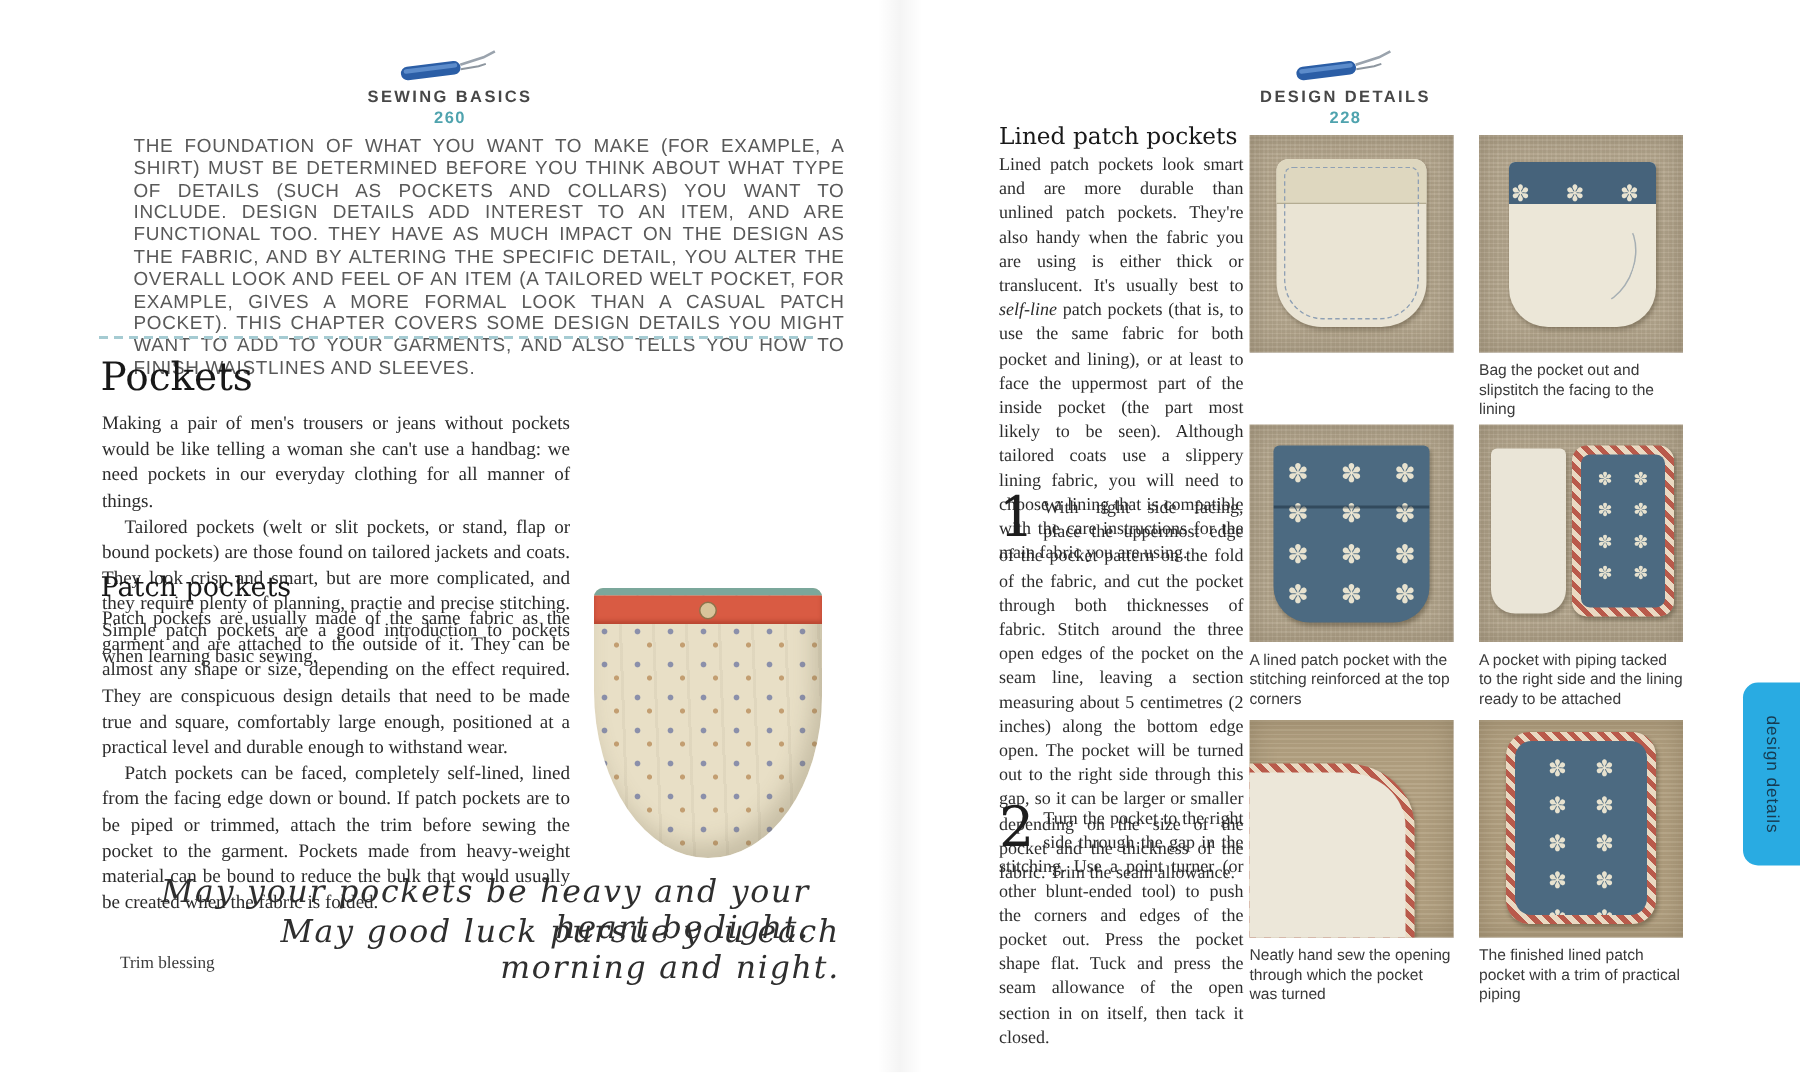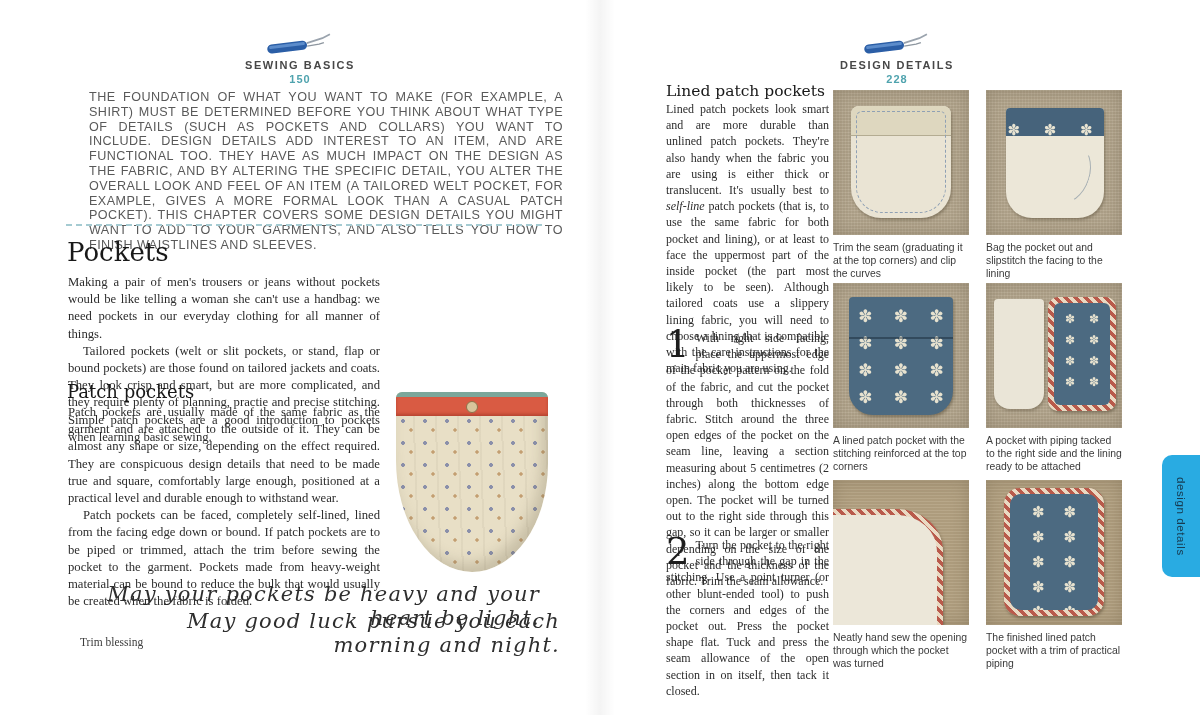--- a/index.html
+++ b/index.html
@@ -137,21 +137,21 @@
   <div class="pg-header" style="left:190px; top:33px;">
     <svg class="ripper" width="78" height="24" viewBox="0 0 78 24">
       <g transform="rotate(-7 39 12)">
         <rect x="6" y="8" width="40" height="9" rx="4.5" fill="#2b5ea6"></rect>
         <rect x="8" y="9.5" width="36" height="3" rx="1.5" fill="#5c8ccb"></rect>
         <path d="M46 11 L62 8 L70 5" stroke="#9aa3ad" stroke-width="1.8" fill="none"></path>
         <path d="M46 14 L58 13.5 L63 12.5" stroke="#8d969f" stroke-width="1.3" fill="none"></path>
       </g>
     </svg>
     <div class="pg-label">SEWING BASICS</div>
-    <div class="pg-num">150</div>
+    <div class="pg-num">260</div>
   </div>
 
   <div class="intro">THE FOUNDATION OF WHAT YOU WANT TO MAKE (FOR EXAMPLE, A SHIRT) MUST BE DETERMINED BEFORE YOU THINK ABOUT WHAT TYPE OF DETAILS (SUCH AS POCKETS AND COLLARS) YOU WANT TO INCLUDE. DESIGN DETAILS ADD INTEREST TO AN ITEM, AND ARE FUNCTIONAL TOO. THEY HAVE AS MUCH IMPACT ON THE DESIGN AS THE FABRIC, AND BY ALTERING THE SPECIFIC DETAIL, YOU ALTER THE OVERALL LOOK AND FEEL OF AN ITEM (A TAILORED WELT POCKET, FOR EXAMPLE, GIVES A MORE FORMAL LOOK THAN A CASUAL PATCH POCKET). THIS CHAPTER COVERS SOME DESIGN DETAILS YOU MIGHT WANT TO ADD TO YOUR GARMENTS, AND ALSO TELLS YOU HOW TO FINISH WAISTLINES AND SLEEVES.</div>
   <div class="divider"></div>
 
   <h1 class="h-pockets">Pockets</h1>
   <div class="col-left" style="top:274px;">
     <p>Making a pair of men's trousers or jeans without pockets would be like telling a woman she can't use a handbag: we need pockets in our everyday clothing for all manner of things.</p>
     <p class="indent">Tailored pockets (welt or slit pockets, or stand, flap or bound pockets) are those found on tailored jackets and coats. They look crisp and smart, but are more complicated, and they require plenty of planning, practie and precise stitching. Simple patch pockets are a good introduction to pockets when learning basic sewing.</p>
   </div>
@@ -202,21 +202,20 @@
     <span>Turn the pocket to the right side through the gap in the stitching. Use a point turner (or other blunt-ended tool) to push the corners and edges of the pocket out. Press the pocket shape flat. Tuck and press the seam allowance of the open section in on itself, then tack it closed.</span>
   </div>
 
   <div class="figure" style="left:833px; top:90px;">
     <div class="photo linen">
       <div class="f1-pocket">
         <div class="f1-facing"></div>
         <div class="f1-stitch"></div>
       </div>
     </div>
-    <div class="caption">Trim the seam (graduating it at the top corners) and clip the curves</div>
   </div>
 
   <div class="figure" style="left:986px; top:90px;">
     <div class="photo linen">
       <div class="f2-pocket">
         <div class="f2-band">✽ ✽ ✽</div>
         <div class="f2-thread"></div>
       </div>
     </div>
     <div class="caption">Bag the pocket out and slipstitch the facing to the lining</div>

